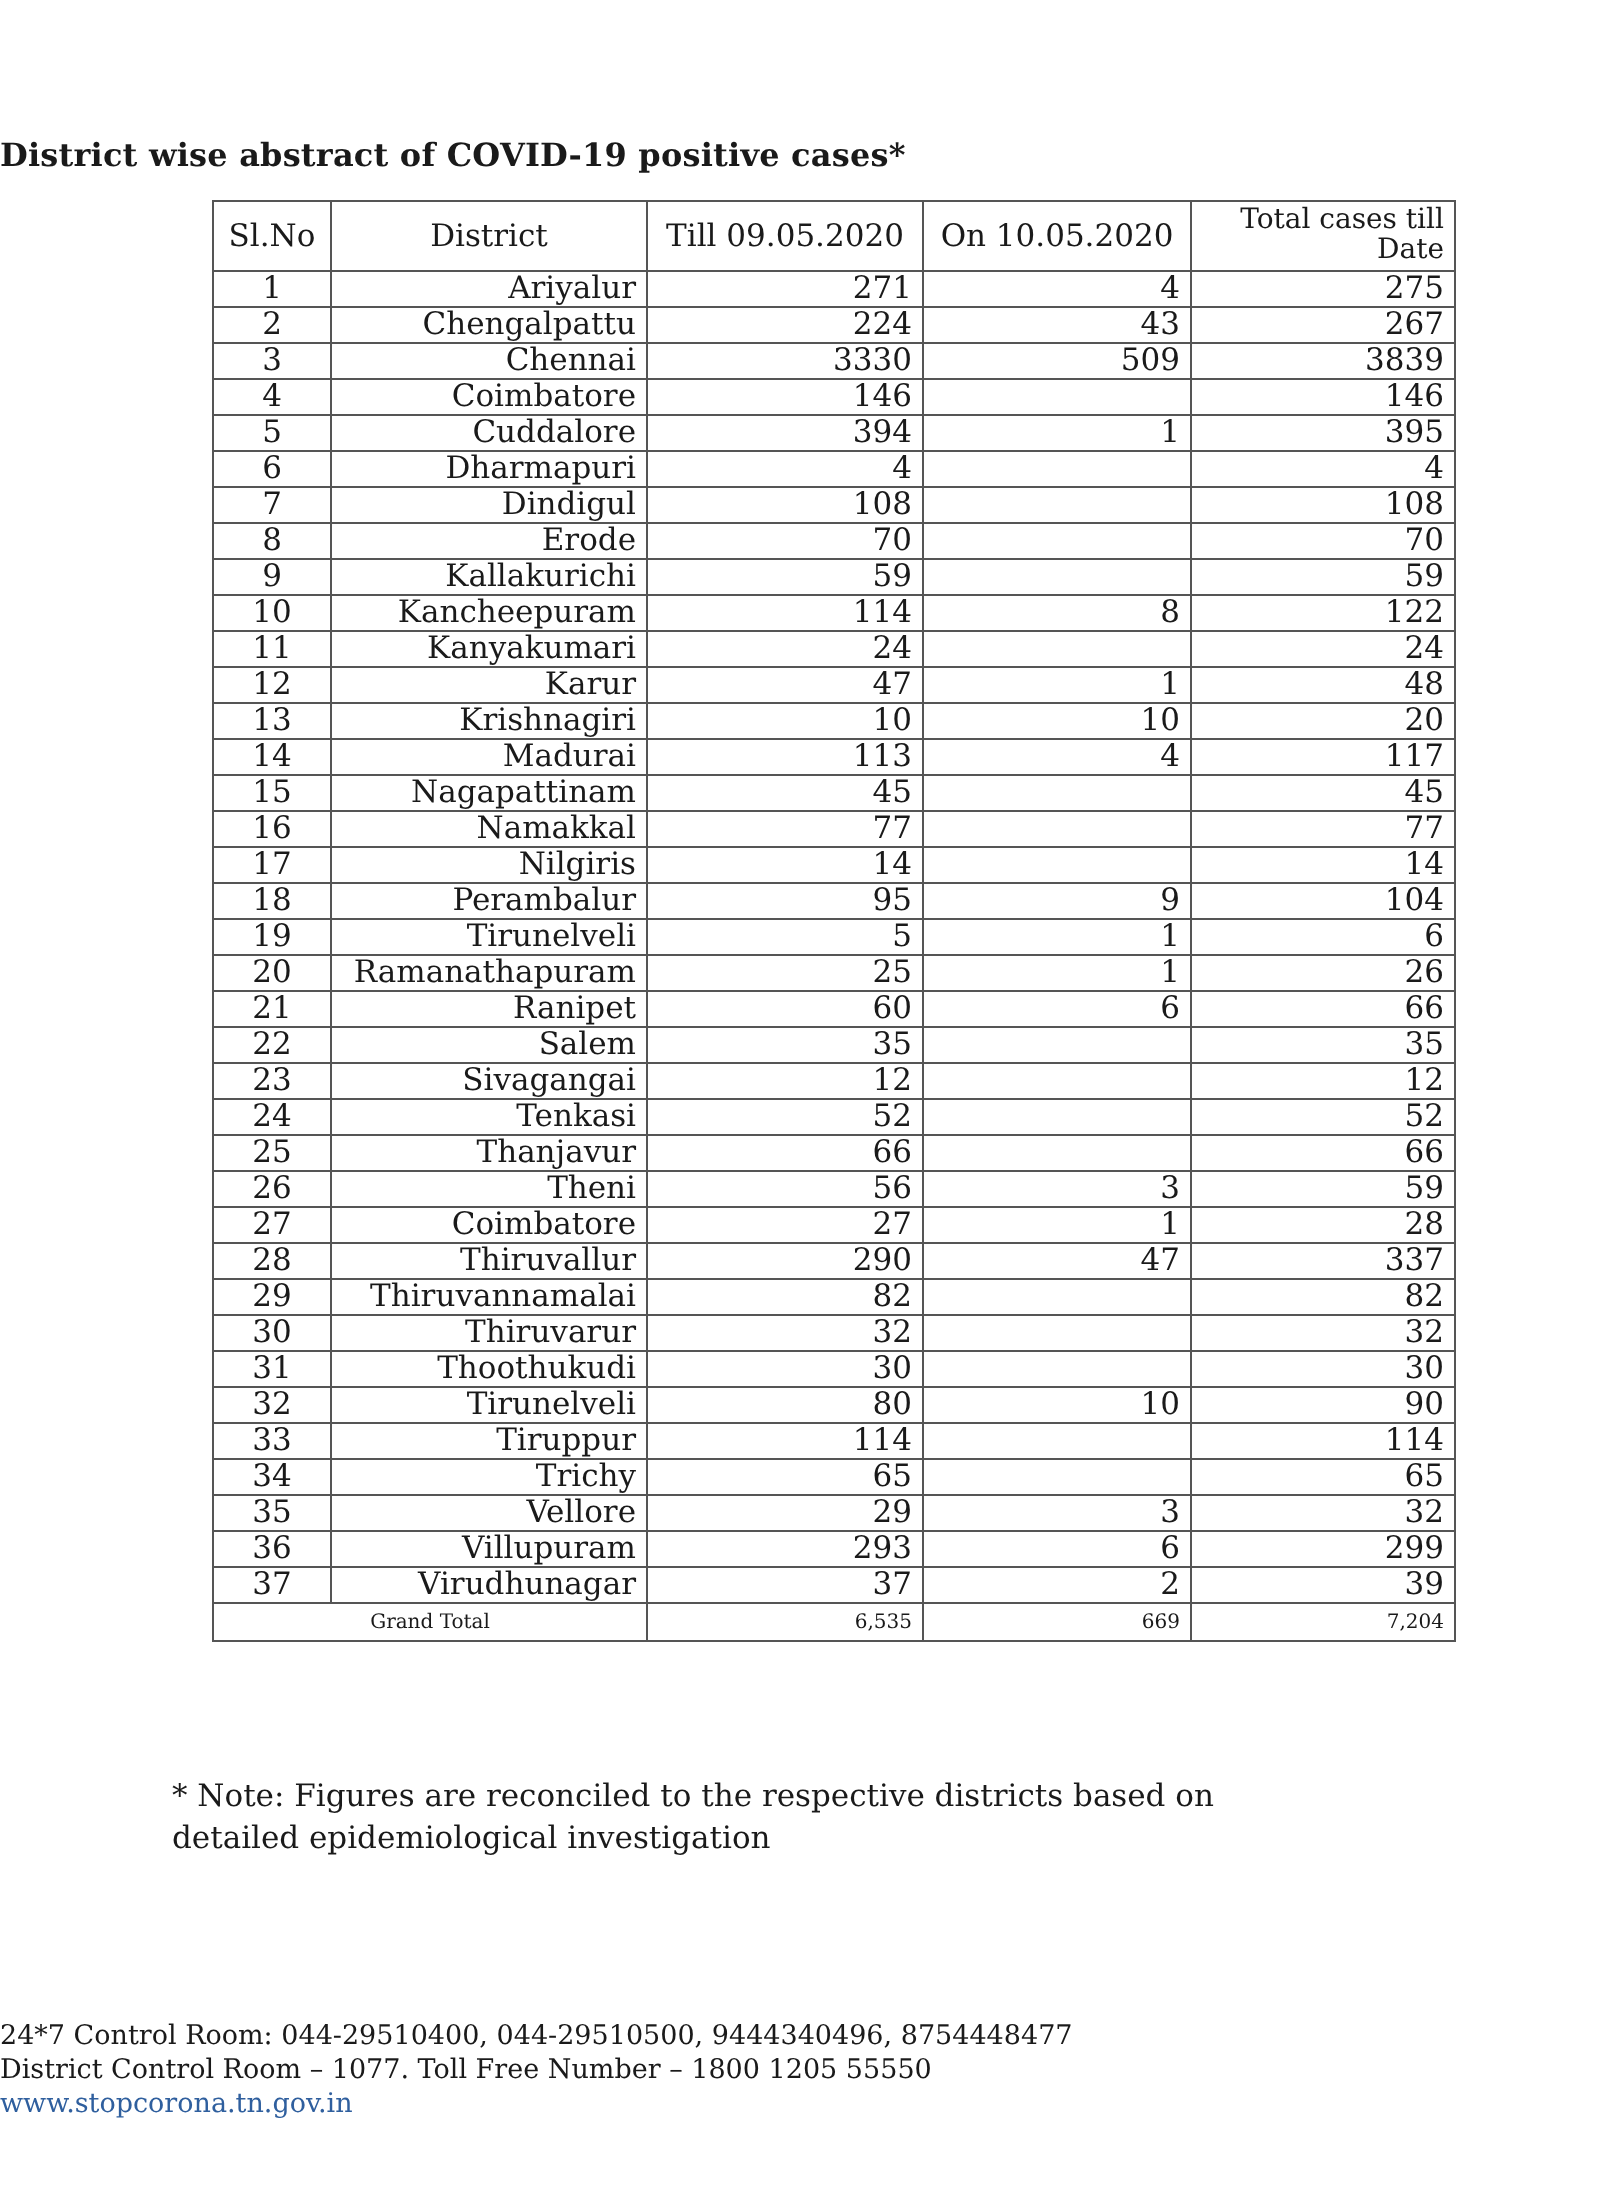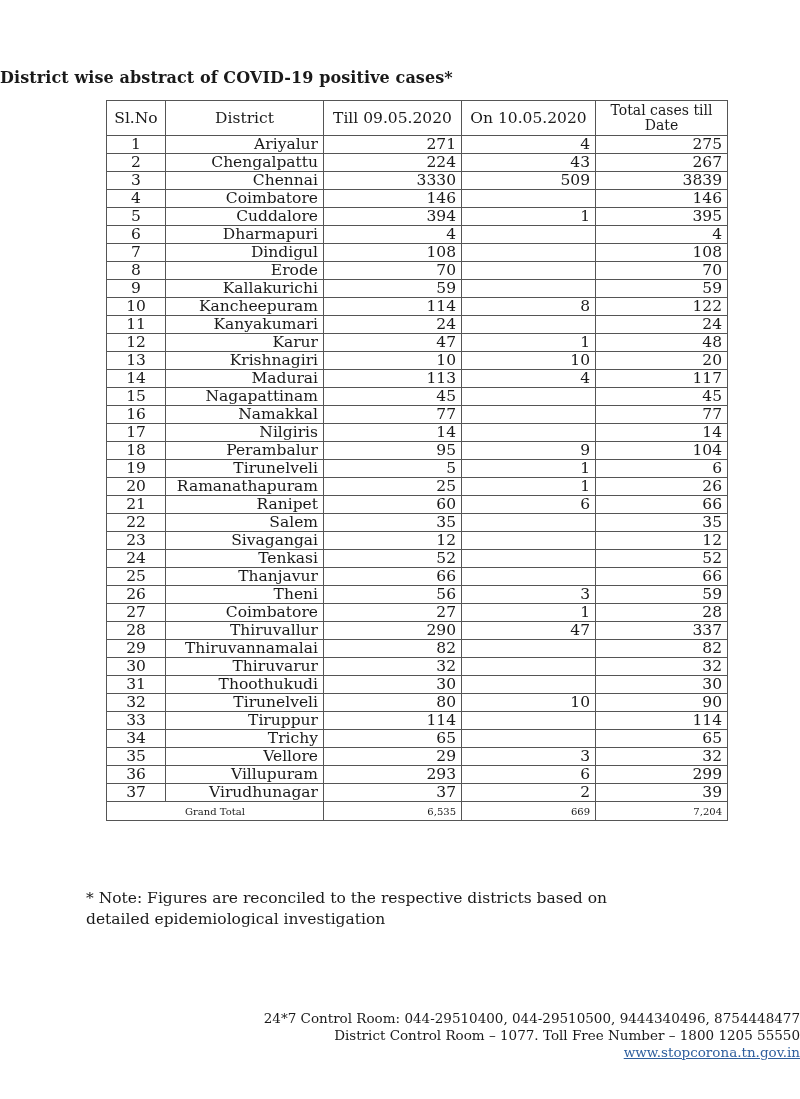--- a/index.html
+++ b/index.html
@@ -5,30 +5,30 @@
   html, body { margin:0; padding:0; background:#ffffff; }
   body { width:800px; height:1099px; position:relative; overflow:hidden;
          font-family:"DejaVu Serif","Liberation Serif",serif; color:#1a1a1a; }
   .title { position:absolute; top:56px; left:0; width:700px; text-align:left;
            font-weight:bold; font-size:16px; letter-spacing:0.1px;margin-top:12px; }
   table.grid { position:absolute; left:106px; top:100px; width:621px;
                border-collapse:collapse; table-layout:fixed; }
   table.grid th, table.grid td { border:1.5px solid #555; padding:0 5px;
                font-size:15.5px; line-height:17px; height:17px; white-space:nowrap; overflow:hidden; }
   table.grid th { font-weight:normal; text-align:center; height:34px; font-size:15.5px;margin-top:12px; }
-  table.grid th.sm { font-size:14px; line-height:15px; white-space:normal; }
+  table.grid th.sm { font-size:14px; line-height:15px; white-space:normal;text-align:right; }
   td.c { text-align:center; }
   td.l { text-align:right; }
   td.r { text-align:right; }
   tr.total td { font-weight:normal; font-size:10px; height:18px; }
   .note { position:absolute; left:86px; top:888px; width:560px;
           font-size:15.5px; line-height:21px; }
-  .footer { position:absolute; left:0; top:1010px; width:800px; text-align:right;
+  .footer { position:absolute; left:0; top:1010px; width:800px; text-align:left;
             font-size:13.5px; line-height:17px; }
-  .footer a { color:#2f5f9e; text-decoration:underline; }
+  .footer a { color:#2f5f9e; }
 </style>
 </head>
 <body>
 
 <div class="title">District wise abstract of COVID-19 positive cases*</div>
 
 <table class="grid">
   <colgroup>
     <col style="width:59px">
       <col style="width:158px">

